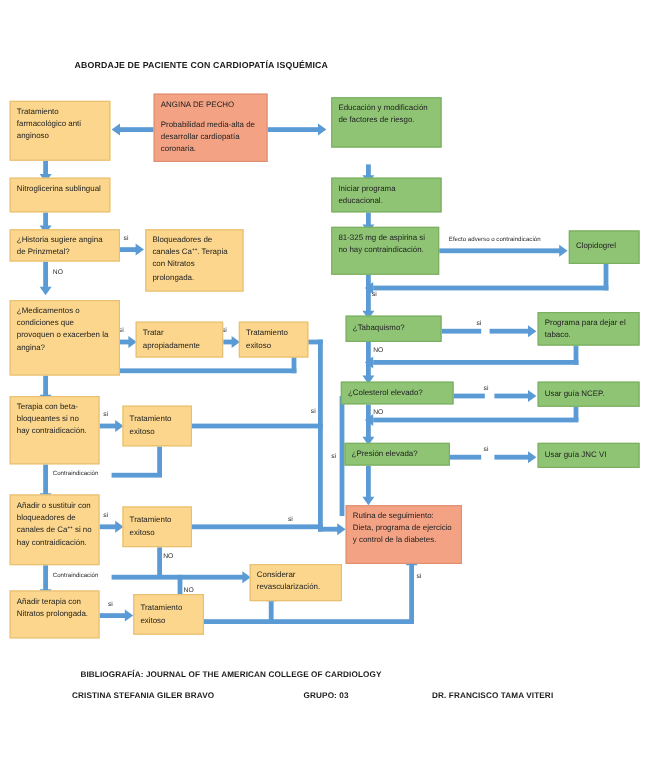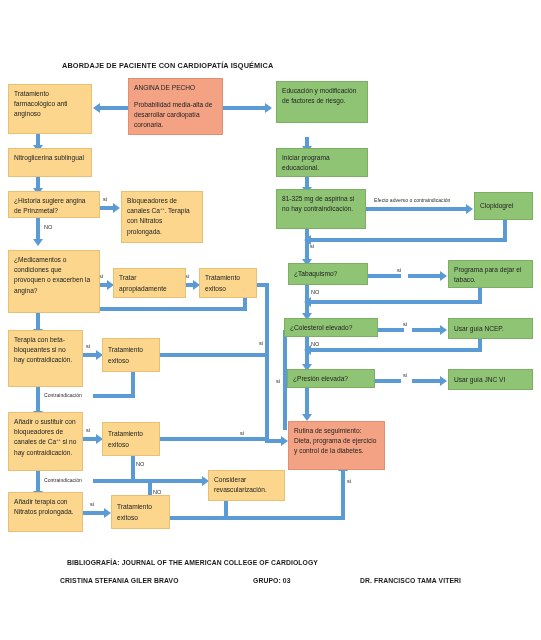--- a/index.html
+++ b/index.html
@@ -39,21 +39,21 @@
   .ar.u{border-left:5px solid transparent;border-right:5px solid transparent;border-bottom:7px solid #5B9BD5;}
 
   .lbl{position:absolute;font-size:5.6px;color:#2b2b2b;white-space:nowrap;}
   .lbl.tiny{font-size:5.1px;}
 </style>
 </head>
 <body>
 
 <div id="canvas">
 
-  <div class="title" style="left:62px;top:50px;margin-top:11px;">ABORDAJE DE PACIENTE CON CARDIOPATÍA ISQUÉMICA</div>
+  <div class="title" style="left:62px;top:50px;">ABORDAJE DE PACIENTE CON CARDIOPATÍA ISQUÉMICA</div>
 
   <div class="seg h" style="left:100px;top:106px;width:28px;"></div>
   <div class="ar l" style="left:93px;top:103px;"></div>
 
   <div class="seg h" style="left:223px;top:106px;width:42px;"></div>
   <div class="ar r" style="left:265px;top:103px;"></div>
 
   <div class="seg v" style="left:36px;top:134px;height:12px;"></div>
   <div class="ar d" style="left:33px;top:145px;"></div>
 

